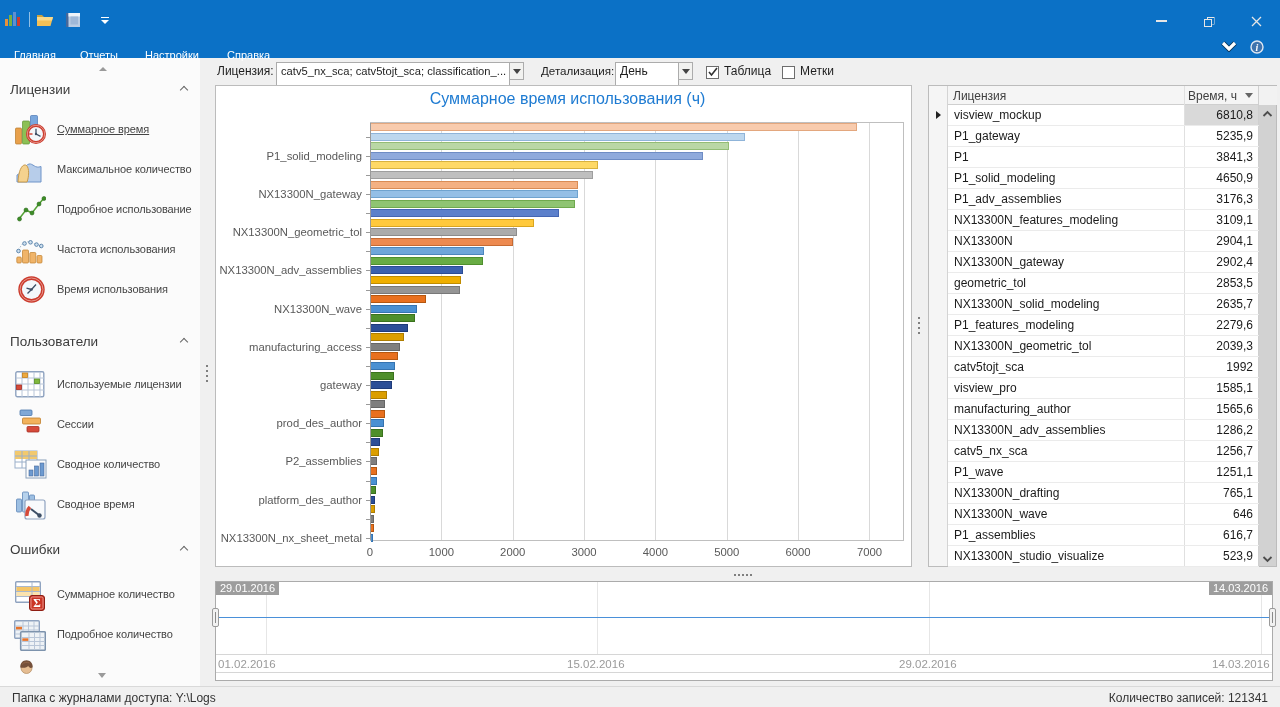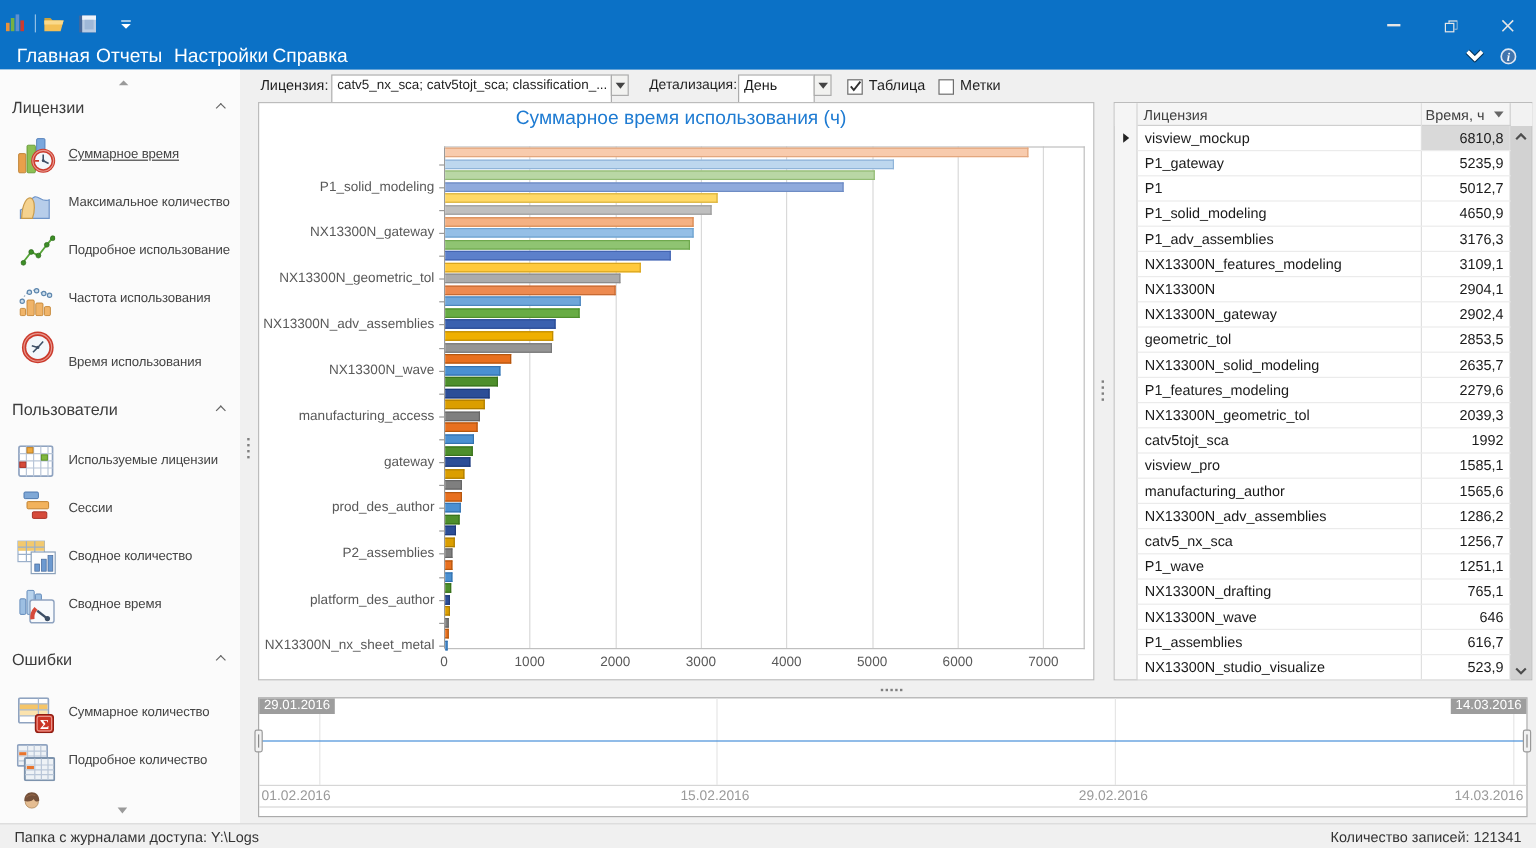--- a/index.html
+++ b/index.html
@@ -1,20 +1,20 @@
 <!DOCTYPE html>
 <html><head><meta charset="utf-8">
 <style>
 *{margin:0;padding:0;box-sizing:border-box;}
 html,body{width:1280px;height:707px;overflow:hidden;}
 body{font-family:"Liberation Sans",sans-serif;background:#f0f0f0;position:relative;}
 .abs{position:absolute;}
 
 #titlebar{position:absolute;left:0;top:0;width:1280px;height:58px;background:#0b71c6;}
-.menuitem{position:absolute;top:39px;color:#fff;font-size:16px;}
+.menuitem{position:absolute;top:49px;color:#fff;font-size:11px;}
 #wintitle{position:absolute;top:13px;left:0;width:1280px;text-align:center;color:#fff;font-size:11.5px;letter-spacing:-0.1px;}
 
 .tblabel{position:absolute;top:64px;font-size:12px;color:#1e1e1e;}
 .combo{position:absolute;top:62px;height:34px;background:#fff;border:1px solid #acacac;font-size:12px;color:#1e1e1e;line-height:16px;padding-left:4px;white-space:nowrap;overflow:hidden;}
 .combobtn{position:absolute;top:62px;height:18px;width:15px;background:#f2f2f0;border:1px solid #acacac;border-left:1px solid #acacac;}
 .combobtn:after{content:"";position:absolute;left:3px;top:6px;border:4px solid transparent;border-top:5px solid #444;}
 .cb{position:absolute;top:66px;width:13px;height:13px;background:#fff;border:1px solid #6d6d6d;}
 
 #sidebar{position:absolute;left:0;top:58px;width:200px;height:628px;background:#fbfbfb;}
 .navhdr{position:absolute;left:10px;font-size:13.5px;color:#3c3c3c;}
@@ -144,21 +144,21 @@
     <circle cx="25.3" cy="10" r="1.8" fill="#cfe0ee" stroke="#5d86ad" stroke-width="1"></circle>
   </svg>
 <div class="navitem" style="top:243px;">Частота использования</div>
 <svg class="abs" style="left:17px;top:275px" width="29" height="29" viewBox="0 0 29 29">
     <circle cx="14.5" cy="14.5" r="13.2" fill="#cb3a2c"></circle>
     <circle cx="14.5" cy="14.5" r="11.5" fill="none" stroke="#e8988e" stroke-width="1"></circle>
     <circle cx="14.5" cy="14.5" r="9.6" fill="#f3f7fb"></circle>
     <path d="M14.5,14.5 L19,9.5 M14.5,14.5 L10.5,18.5 M14.5,14.5 L9.5,13.2" stroke="#3d4f66" stroke-width="1.3" fill="none"></path>
     <circle cx="14.5" cy="14.5" r="1.3" fill="#3d4f66"></circle>
   </svg>
-<div class="navitem" style="top:283px;margin-top:13px;">Время использования</div>
+<div class="navitem" style="top:283px;">Время использования</div>
 <svg class="abs" style="left:15px;top:371px" width="30" height="27" viewBox="0 0 30 27">
     <rect x="0.8" y="0.8" width="28" height="25" rx="1.5" fill="#fff" stroke="#8fa3c0" stroke-width="1.4"></rect>
     <path d="M1,7 h28 M1,13 h28 M1,19 h28 M7,1 v25 M13,1 v25 M19,1 v25 M25,1 v25" stroke="#b9c6d8" stroke-width="1"></path>
     <rect x="7.5" y="2" width="5" height="4.5" fill="#eda93f" stroke="#c27f1e" stroke-width=".8"></rect>
     <rect x="19.5" y="8" width="5" height="4.5" fill="#7fb83e" stroke="#5a8f24" stroke-width=".8"></rect>
     <rect x="1.5" y="14" width="5" height="4.5" fill="#d64a3a" stroke="#a62e24" stroke-width=".8"></rect>
   </svg>
 <div class="navitem" style="top:378px;">Используемые лицензии</div>
 <svg class="abs" style="left:19px;top:409px" width="24" height="26" viewBox="0 0 24 26">
     <rect x="1" y="1" width="12" height="5.5" rx="1" fill="#7fa8d6" stroke="#4a76ac" stroke-width=".8"></rect>
@@ -335,21 +335,21 @@
     <div class="tval">6810,8</div>
   </div>
 <div class="abs" style="left:948px;top:125px;width:311px;height:1px;background:#ebebeb"></div>
 <div class="trow" style="top:126px">
     <div class="tname">P1_gateway</div>
     <div class="tval">5235,9</div>
   </div>
 <div class="abs" style="left:948px;top:146px;width:311px;height:1px;background:#ebebeb"></div>
 <div class="trow" style="top:147px">
     <div class="tname">P1</div>
-    <div class="tval">5012,7</div>
+    <div class="tval">3841,3</div>
   </div>
 <div class="abs" style="left:948px;top:167px;width:311px;height:1px;background:#ebebeb"></div>
 <div class="trow" style="top:168px">
     <div class="tname">P1_solid_modeling</div>
     <div class="tval">4650,9</div>
   </div>
 <div class="abs" style="left:948px;top:188px;width:311px;height:1px;background:#ebebeb"></div>
 <div class="trow" style="top:189px">
     <div class="tname">P1_adv_assemblies</div>
     <div class="tval">3176,3</div>

